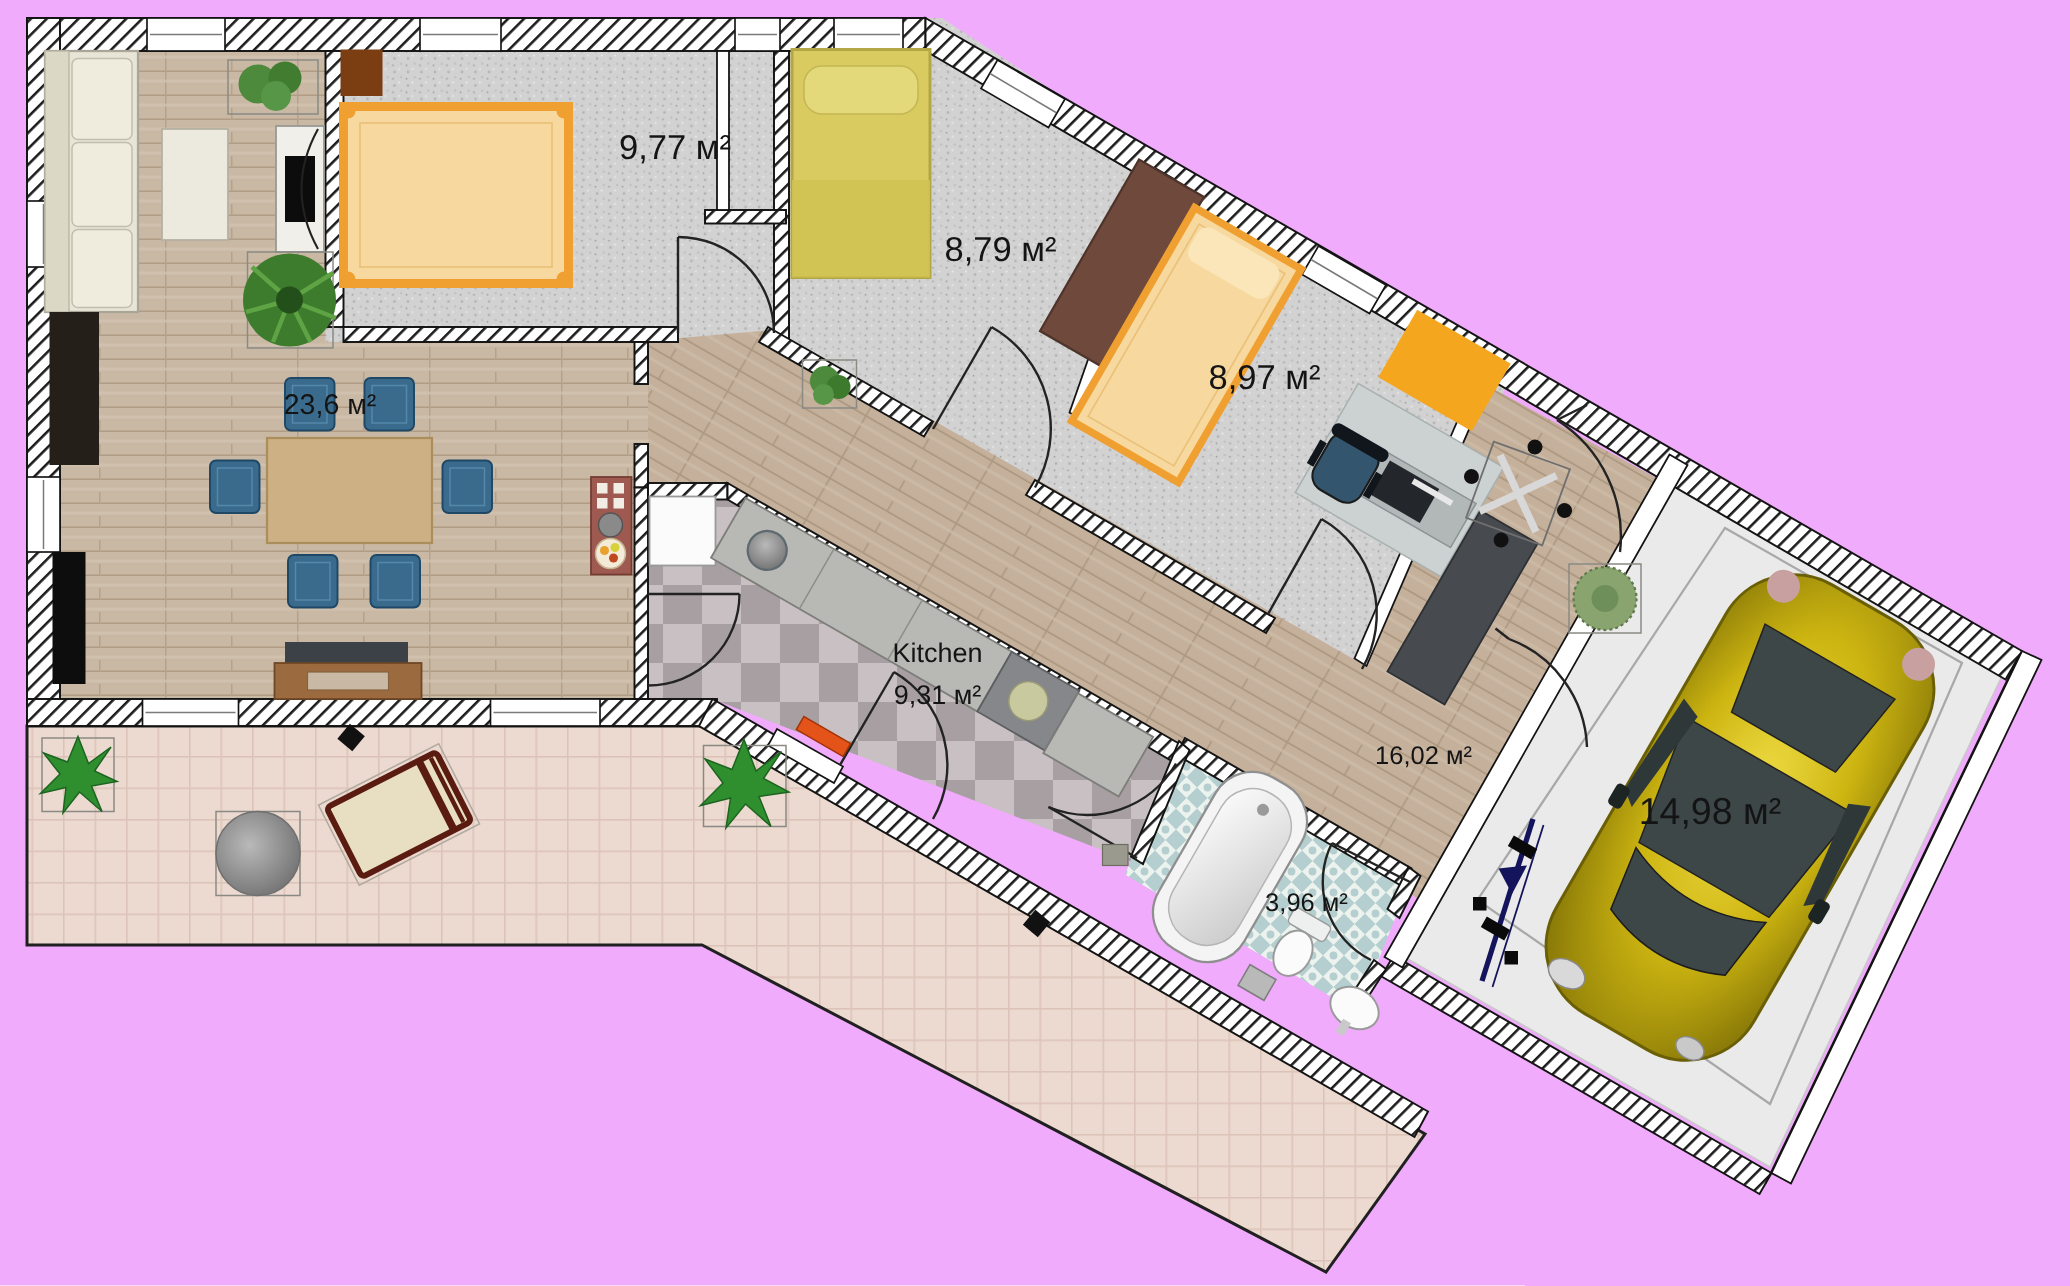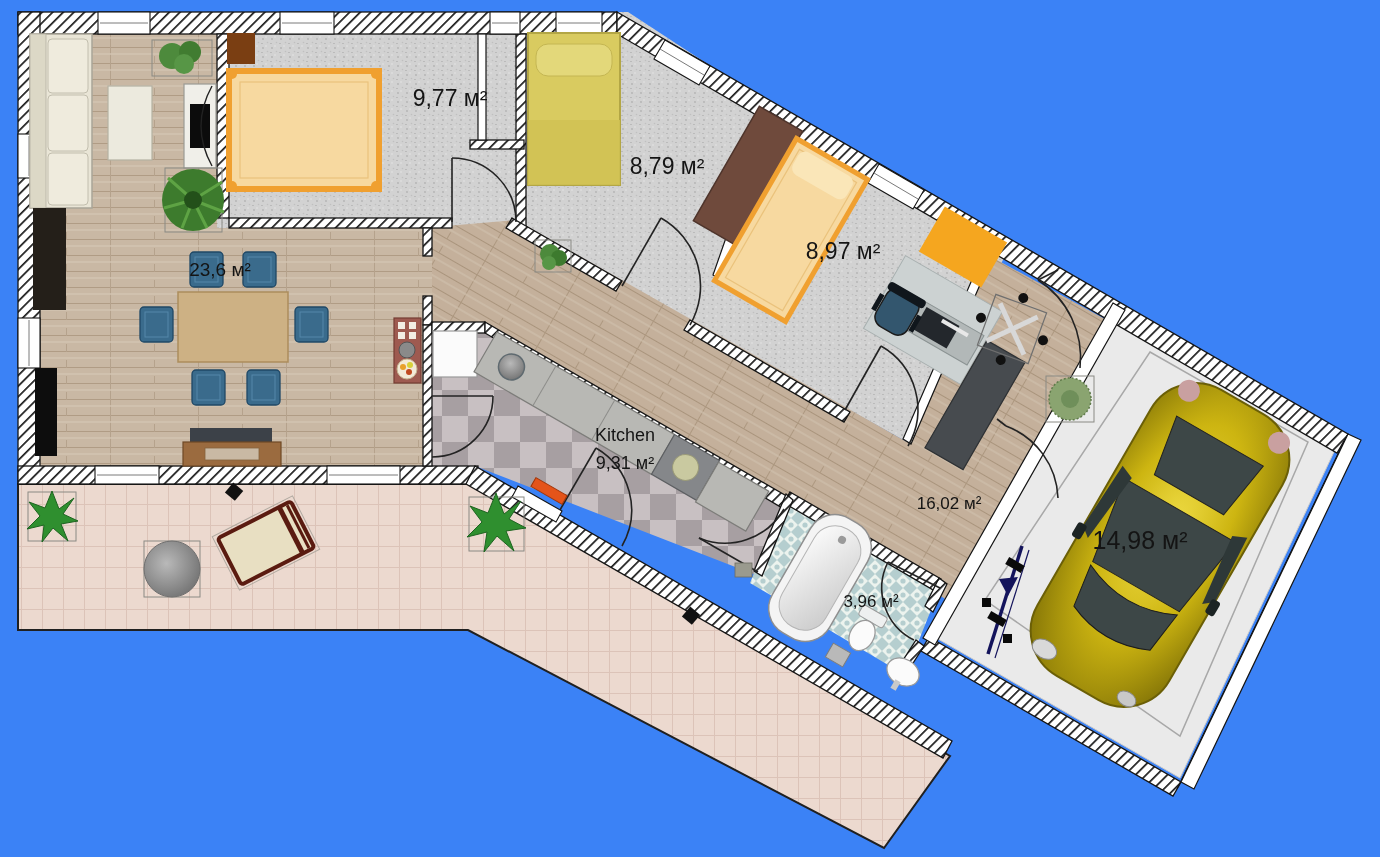--- a/index.html
+++ b/index.html
@@ -1,16 +1,16 @@
 <!DOCTYPE html>
 <html><head>
 <meta charset="utf-8">
 <style>
   html,body{margin:0;padding:0;background:#ffffff;}
-  .stage{position:relative;width:1380px;height:857px;background:#3b82f6;overflow:hidden;
+  .stage{position:relative;width:1380px;height:857px;background:#f0abfc;overflow:hidden;
          font-family:"Liberation Sans", sans-serif;}
   svg{display:block;}
   text.arealabel{fill:#141414;font-family:"Liberation Sans", sans-serif;}
 </style>
 </head>
 <body>
 
 <div class="stage">
 <svg width="1380" height="857" viewBox="0 0 1380 857">
 <defs>

